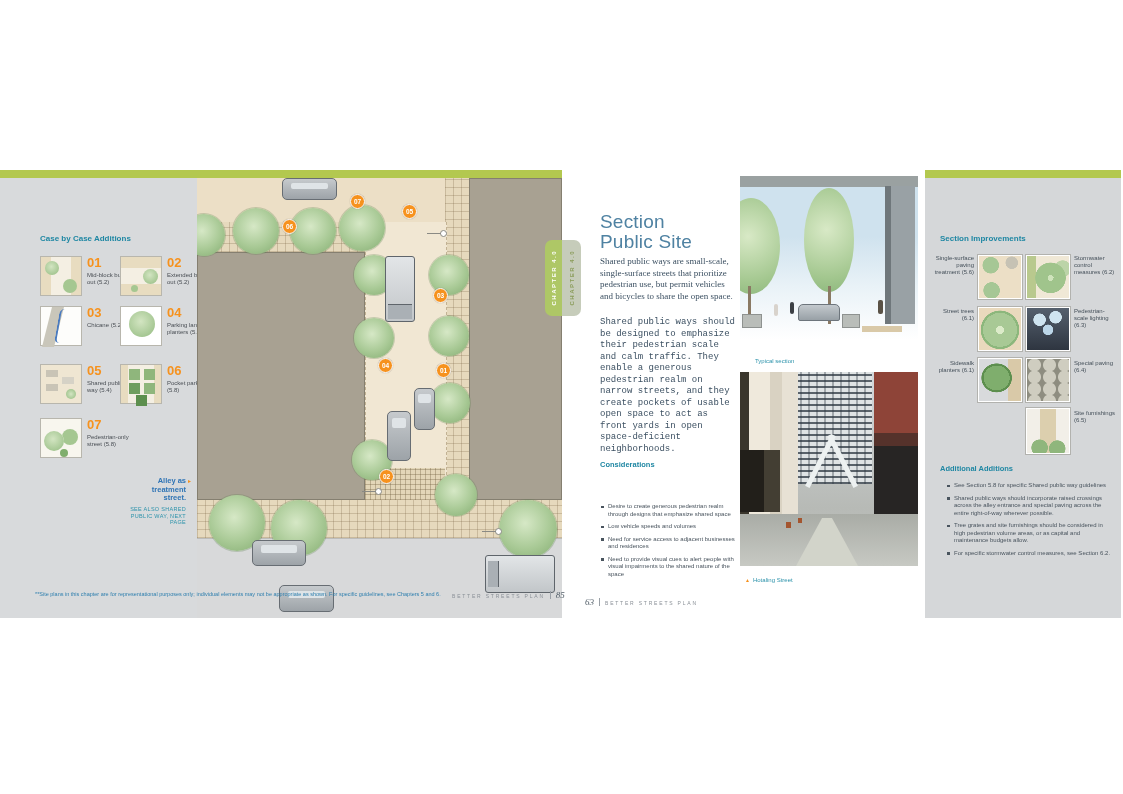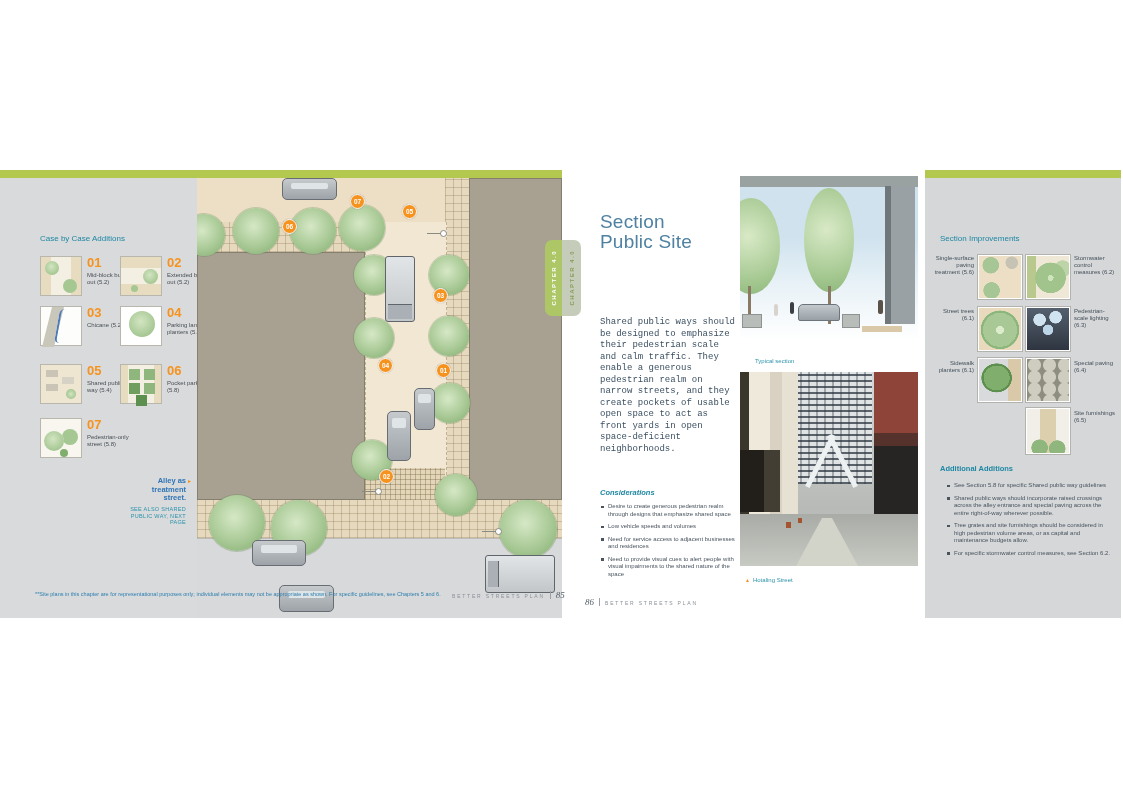--- a/index.html
+++ b/index.html
@@ -5,21 +5,21 @@
   html,body{margin:0;padding:0;background:#fff;}
   .stage{position:relative;width:1123px;height:794px;background:#ffffff;overflow:hidden;
          font-family:"Liberation Sans",sans-serif;}
   .abs{position:absolute;}
 
   
   .greenbar{background:#b3c84f;}
 
   
   .lp-sidebar{left:0;top:178px;width:197px;height:440px;background:#d8dadc;}
-  .sec-head{font-size:8px;font-weight:normal;color:#1f87a3;}
+  .sec-head{font-size:8px;font-weight:bold;color:#1f87a3;}
   .case-thumb{width:42px;height:40px;background:#f6f2e8;border:1px solid #b8b6ad;box-sizing:border-box;}
   .case-num{font-size:13px;font-weight:bold;color:#f6921e;line-height:13px;}
   .case-label{font-size:6px;line-height:7px;color:#4a4f55;width:42px;}
 
   .cv1{background:linear-gradient(90deg,#e8dcc0 0 26%,#f4efe3 26% 74%,#e8dcc0 74%),#f4efe3;
        background-blend-mode:normal;}
   .cv1::after,.cv2::after,.cv4::after,.cv7::after{content:"";position:absolute;border-radius:50%;
        background:radial-gradient(circle at 45% 40%,#d3e5c2,#93bb80);}
   .cv1::after{left:4px;top:4px;width:14px;height:14px;box-shadow:18px 18px 0 0 #a5c791;}
   .cv2{background:linear-gradient(0deg,#e8dcc0 0 30%,#f4efe3 30% 72%,#e8dcc0 72%);}
@@ -267,32 +267,33 @@
       </div>
     <div class="tab-back">
         <span class="tab-txt">CHAPTER 4.0</span>
       </div>
   </div>
 
   <div class="abs title" style="left:600px;top:212px;">
     <div>Section</div>
     <div>Public Site</div>
   </div>
+  <div class="abs body-p" style="left:600px;top:256px;">Shared public ways are small-scale, single-surface streets that prioritize pedestrian use, but permit vehicles and bicycles to share the open space.</div>
   <div class="abs body-p" style="left:600px;top:317px;font-family:Liberation Mono, monospace;">Shared public ways should be designed to emphasize their pedestrian scale and calm traffic. They enable a generous pedestrian realm on narrow streets, and they create pockets of usable open space to act as front yards in open space-deficient neighborhoods.</div>
 
-  <div class="abs small-head" style="left:600px;top:488px;font-style:italic;">Considerations</div>
+  <div class="abs small-head" style="left:600px;top:460px;">Considerations</div>
   <div class="abs" style="left:600px;top:503px;width:142px;">
     <div class="bullet">Desire to create generous pedestrian realm through designs that emphasize shared space</div>
     <div class="bullet">Low vehicle speeds and volumes</div>
     <div class="bullet">Need for service access to adjacent businesses and residences</div>
     <div class="bullet">Need to provide visual cues to alert people with visual impairments to the shared nature of the space</div>
   </div>
 
   <div class="abs" style="left:585px;top:591px;white-space:nowrap;">
-    <span class="pg-num">86</span><span class="fdiv"></span><span class="pg-footer" style="position:static;">BETTER STREETS PLAN</span>
+    <span class="pg-num">63</span><span class="fdiv"></span><span class="pg-footer" style="position:static;">BETTER STREETS PLAN</span>
   </div>
 
   <div class="abs sect">
     <div class="abs sec-bldg"></div>
     <div class="abs sec-treeball" style="left:-18px;top:22px;width:58px;height:96px;"></div>
     <div class="abs sec-trunk" style="left:8px;top:110px;height:36px;"></div>
     <div class="abs sec-treeball" style="left:64px;top:12px;width:50px;height:104px;"></div>
     <div class="abs sec-trunk" style="left:88px;top:110px;height:38px;"></div>
     <div class="abs sec-car"></div>
     <div class="abs planter" style="left:2px;top:138px;width:18px;height:12px;"></div>

